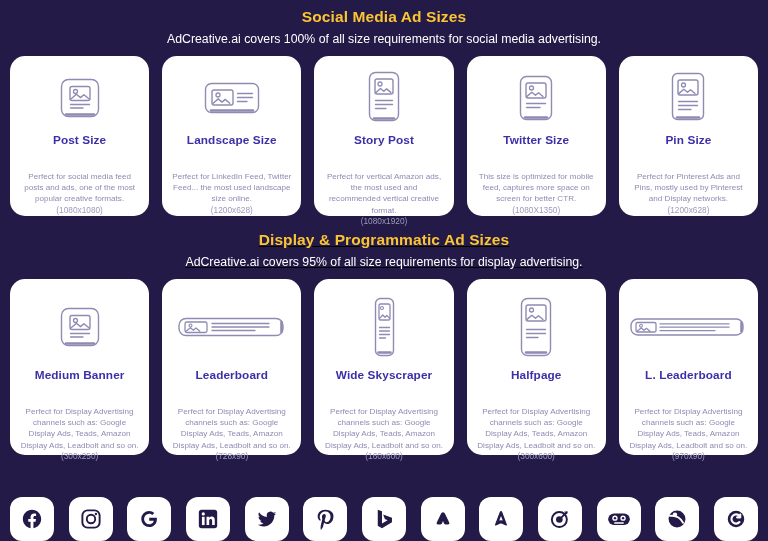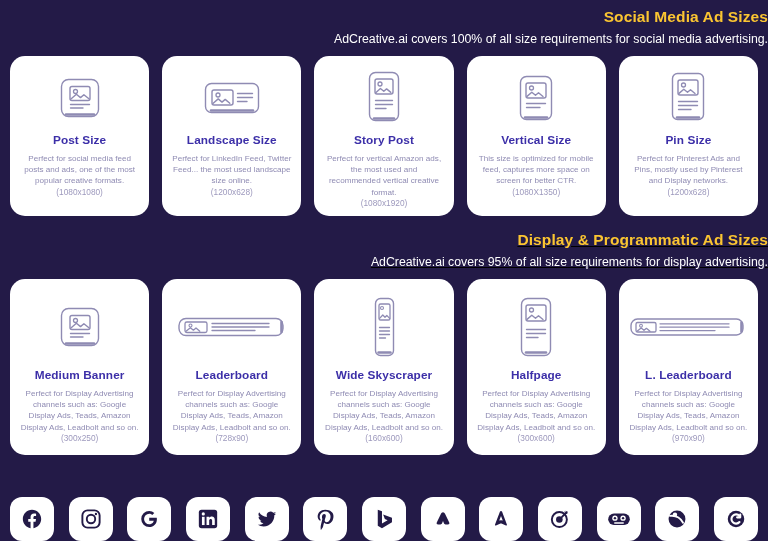--- a/index.html
+++ b/index.html
@@ -20,21 +20,21 @@
     width: 768px;
     height: 541px;
     position: relative;
     background: #231a47;
     display: flex;
     flex-direction: column;
   }
 
   
   .section-head {
-    text-align: right;
+    text-align: center;
     padding-top: 7px;
   }
   .section-title {
     color: #fbc531;
     font-size: 15.5px;
     font-weight: bold;
     letter-spacing: .1px;
     line-height: 19px;
   }
   .section-sub {
@@ -80,21 +80,21 @@
     font-weight: bold;
     text-align: center;
     margin-top: 4px;
     letter-spacing: .1px;
   }
   .card-desc {
     color: #8f8bb3;
     font-size: 8.1px;
     line-height: 11.2px;
     text-align: center;
-    margin-top: 6px;
+    margin-top: 24px;
     padding: 0 2px;
   }
   .card-dims {
     color: #9d99bd;
     font-size: 8.3px;
     text-align: center;
     margin-top: 0;
   }
 
   
@@ -189,21 +189,21 @@
         <svg width="40" height="50" viewBox="0 0 40 50" fill="none">
           <rect x="4.5" y="3.5" width="31" height="43" rx="6" stroke="#8f8bb3" stroke-width="1.4"></rect>
           <rect x="10" y="10" width="20" height="15" rx="2" stroke="#8f8bb3" stroke-width="1.4"></rect>
           <circle cx="15.5" cy="15" r="2" stroke="#8f8bb3" stroke-width="1.3"></circle>
           <path d="M11 23.4l4.8-4.2 3.7 3.1 3-2.6 4.5 3.8" stroke="#8f8bb3" stroke-width="1.4" stroke-linecap="round" stroke-linejoin="round"></path>
           <line x1="10.5" y1="30.5" x2="29.5" y2="30.5" stroke="#8f8bb3" stroke-width="1.4" stroke-linecap="round"></line>
           <line x1="10.5" y1="34.5" x2="24" y2="34.5" stroke="#8f8bb3" stroke-width="1.4" stroke-linecap="round"></line>
           <path d="M9 44.5h22" stroke="#8f8bb3" stroke-width="2.6" stroke-linecap="round"></path>
         </svg>
       </div>
-      <div class="card-title">Vertical Size</div>
+      <div class="card-title">Twitter Size</div>
       <div class="card-desc">This size is optimized for mobile feed, captures more space on screen for better CTR.</div>
       <div class="card-dims">(1080X1350)</div>
     </div>
 
     <div class="card">
       <div class="card-icon">
         <svg width="40" height="54" viewBox="0 0 40 54" fill="none">
           <rect x="4.5" y="2.5" width="31" height="46" rx="5" stroke="#8f8bb3" stroke-width="1.4"></rect>
           <rect x="10" y="9" width="20" height="15" rx="2" stroke="#8f8bb3" stroke-width="1.4"></rect>
           <circle cx="15.5" cy="14" r="2" stroke="#8f8bb3" stroke-width="1.3"></circle>

